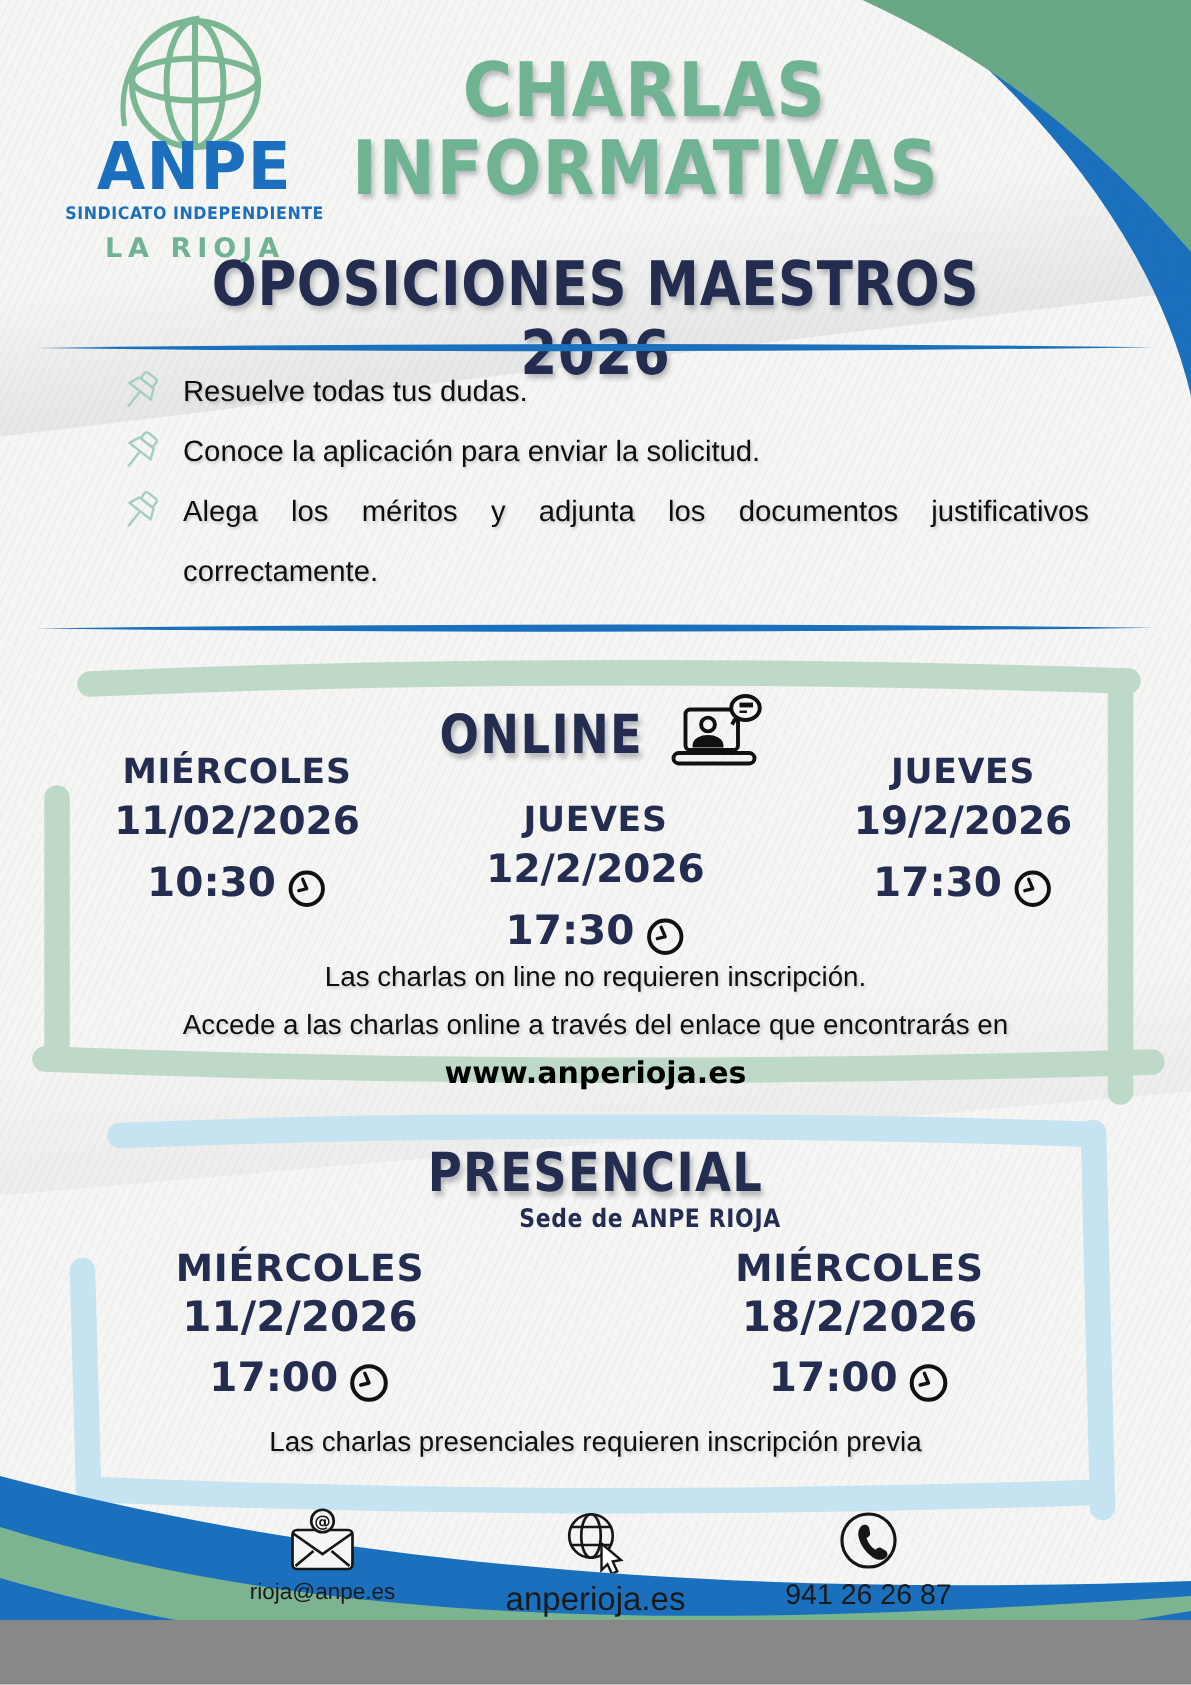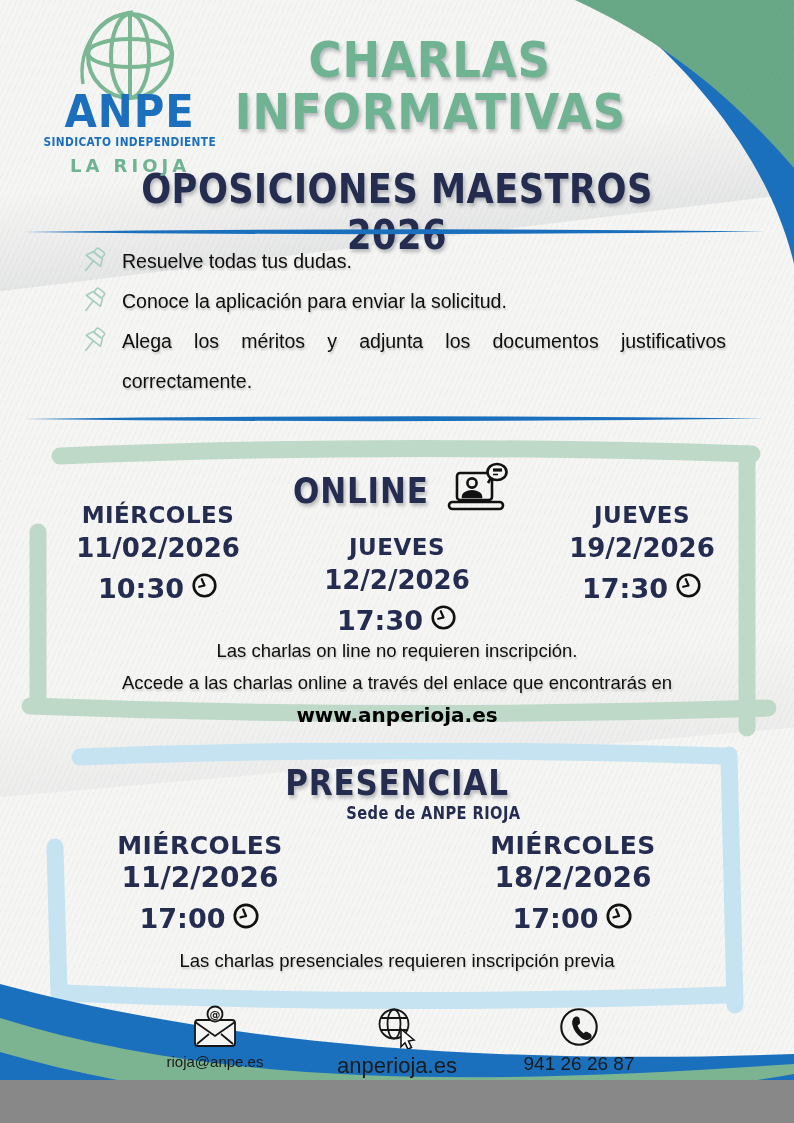--- a/index.html
+++ b/index.html
@@ -46,21 +46,21 @@
   .bullet{position:relative;padding-left:44px;}
   .bullet-icon{position:absolute;left:0;top:4px;}
   .bullet-text{font-size:19.5px;line-height:40px;text-align:justify;color:#0e0e0e;
     text-shadow:1px 1.5px 2px rgba(60,60,60,.25);}
 
   
   .session{position:absolute;text-align:center;z-index:2;color:#242c50;
     font-family:"DejaVu Sans","Liberation Sans",sans-serif;font-weight:bold;}
   .session .day{font-size:23px;line-height:31px;letter-spacing:.5px;}
   .session .date{font-size:26px;line-height:34px;}
-  .session .time{font-size:27px;line-height:34px;margin-top:7px;display:flex;justify-content:center;align-items:flex-start;gap:7px;}
+  .session .time{font-size:27px;line-height:34px;margin-top:7px;display:flex;justify-content:center;align-items:flex-end;gap:7px;}
   .note{font-size:18.5px;color:#0e0e0e;text-shadow:1px 1.5px 2px rgba(60,60,60,.22);z-index:2;}
   .link{font-family:"DejaVu Sans",sans-serif;font-weight:bold;font-size:20px;color:#000;z-index:2;}
   .sec-title{font-size:36px;letter-spacing:1px;z-index:2;}
   .venue{font-size:17px;letter-spacing:.5px;z-index:2;}
 </style>
 </head>
 <body>
 
 <div class="poster">
   <div class="soft-band band1"></div>

